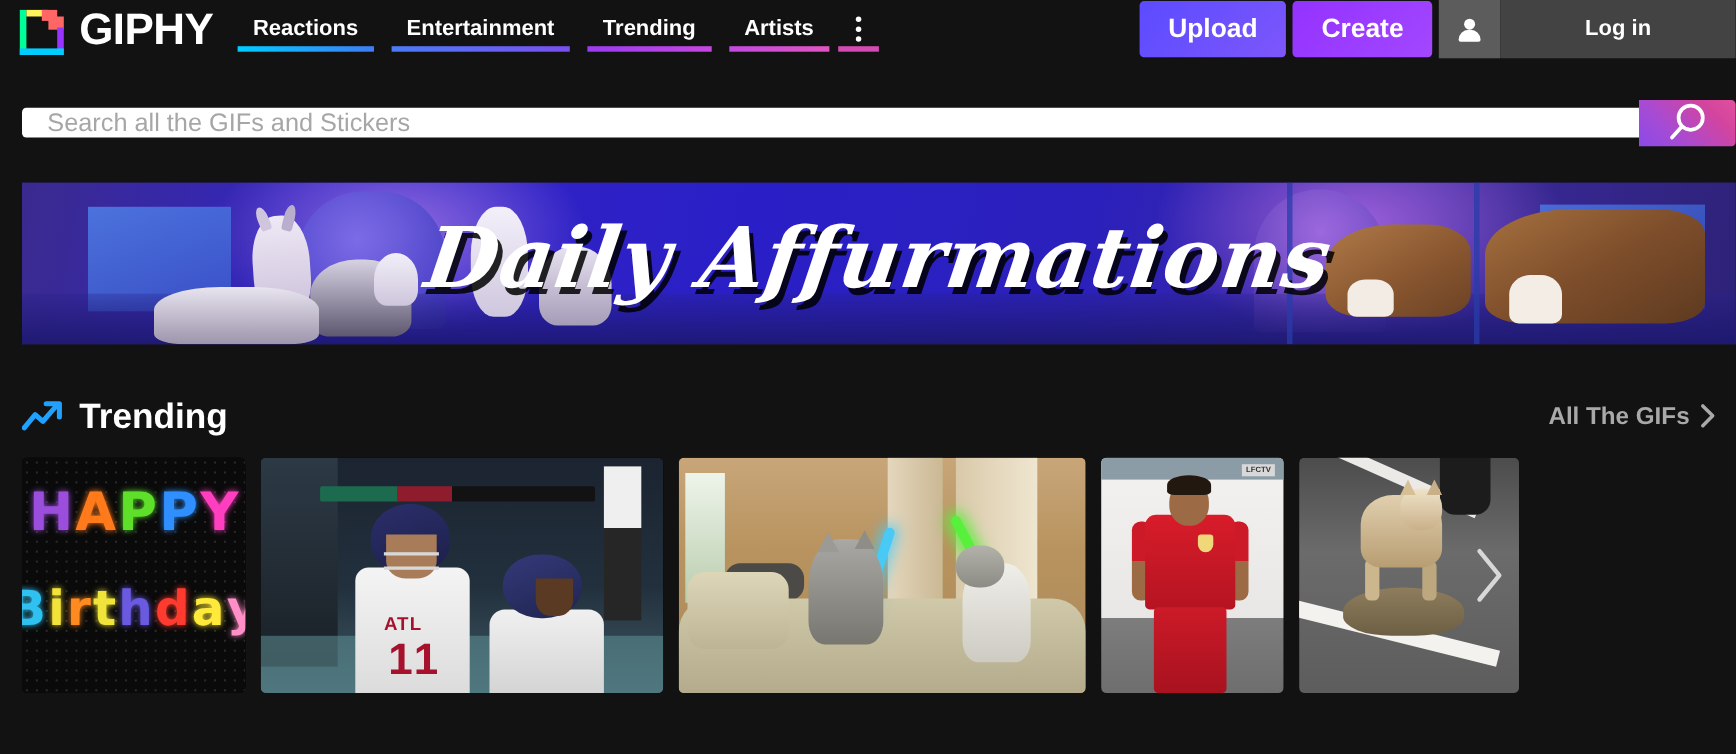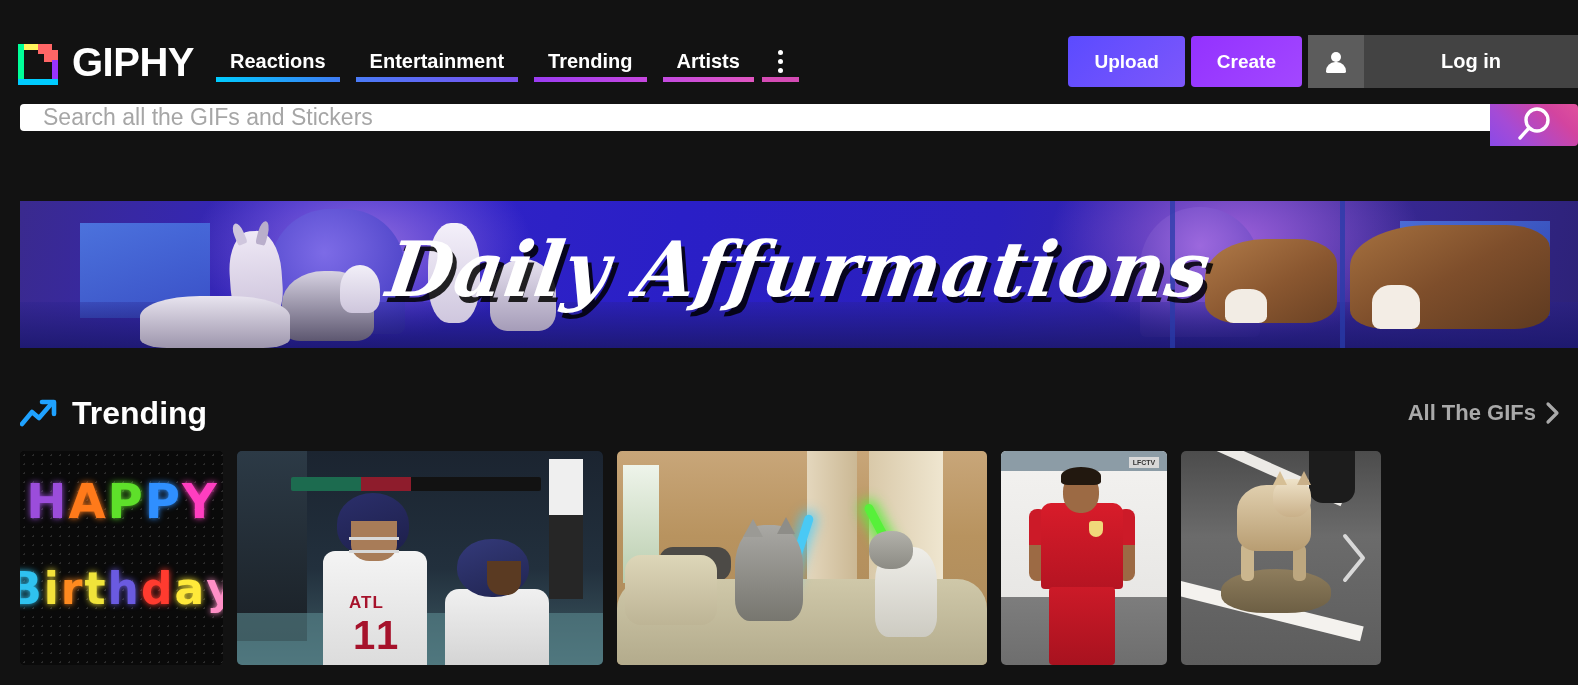--- a/index.html
+++ b/index.html
@@ -9,21 +9,20 @@
     font-family: "Liberation Sans", sans-serif;
     overflow: hidden;
   }
 
   
   .header {
     height: 53px; width: 1578px;
     background: #121212;
     display: flex; align-items: stretch;
     position: relative;
-    margin-top: 35px;
   }
   .logo-block {
     display: flex; align-items: center;
     padding-left: 18px; padding-right: 14px;
   }
   .logo-mark {
     position: relative; width: 40px; height: 44px; margin-right: 14px;
     margin-top: 2px;
   }
   .logo-mark .bar { position: absolute; }
@@ -56,21 +55,21 @@
   .nav-underline { position: absolute; bottom: 6px; left: 8px; right: 8px; height: 5px; }
   .nav-dots { padding: 0 16px; }
   .dots-glyph {
     display: flex; flex-direction: column; align-items: center;
     justify-content: center; gap: 4px; height: 53px;
   }
   .dots-glyph i { display: block; width: 5px; height: 5px; background: #fff; border-radius: 50%; }
 
   .hdr-right { display: flex; align-items: center; margin-left: auto; height: 53px; }
   .btn-upload, .btn-create {
-    color: #fff; font-size: 19px; font-weight: 700;
+    color: #fff; font-size: 24px; font-weight: 700;
     height: 51px; display: flex; align-items: center; justify-content: center;
     padding: 0 26px; border-radius: 4px; cursor: pointer;
     margin-right: 6px;
   }
   .btn-upload { background: linear-gradient(135deg,#5b4bff 0%,#7d57fb 100%); }
   .btn-create { background: linear-gradient(135deg,#9332ff 0%,#a347ff 100%); }
   .avatar-btn {
     width: 56px; height: 53px; background: #5c5c5c;
     display: flex; align-items: center; justify-content: center; cursor: pointer;
   }
@@ -85,21 +84,21 @@
   }
   .login-btn {
     background: #434343; height: 53px; min-width: 214px;
     display: flex; align-items: center; justify-content: center;
     color: #ffffff; font-size: 20px; font-weight: 700; cursor: pointer;
   }
 
   
   .search-row {
     margin: 16px 11px 0 20px; width: 1558px; height: 85px;
-    display: flex; align-items: flex-start;
+    display: flex; align-items: center;
   }
   .search-input {
     flex: 1; background: #ffffff; border: none; outline: none;
     font-size: 23px; font-family: "Liberation Sans", sans-serif;
     color: #3b3b3b; padding-left: 23px;
     border-radius: 4px 0 0 4px;
   }
   .search-input::placeholder { color: #a6a6a6; }
   .search-btn {
     width: 88px; border-radius: 0 4px 4px 0; cursor: pointer;

